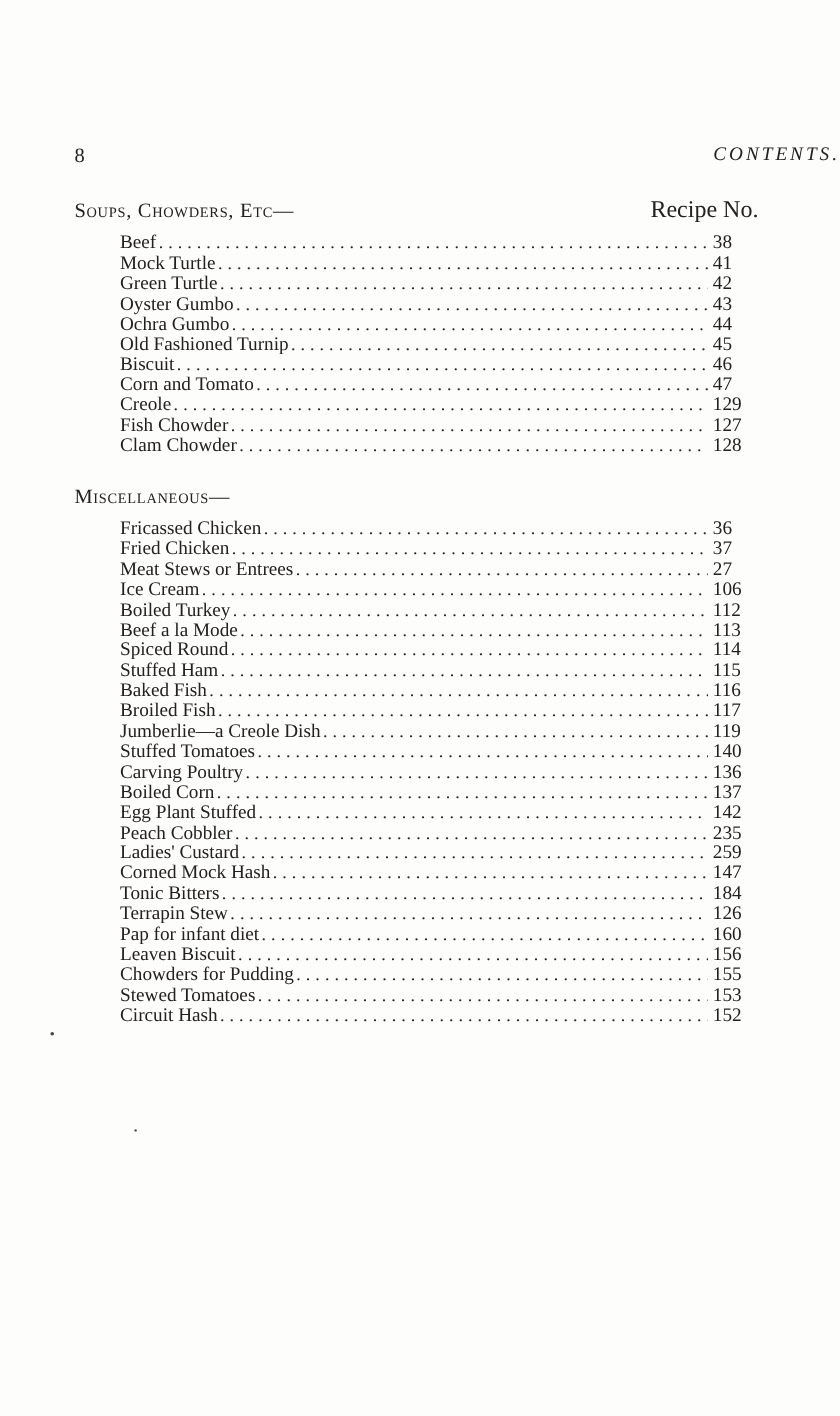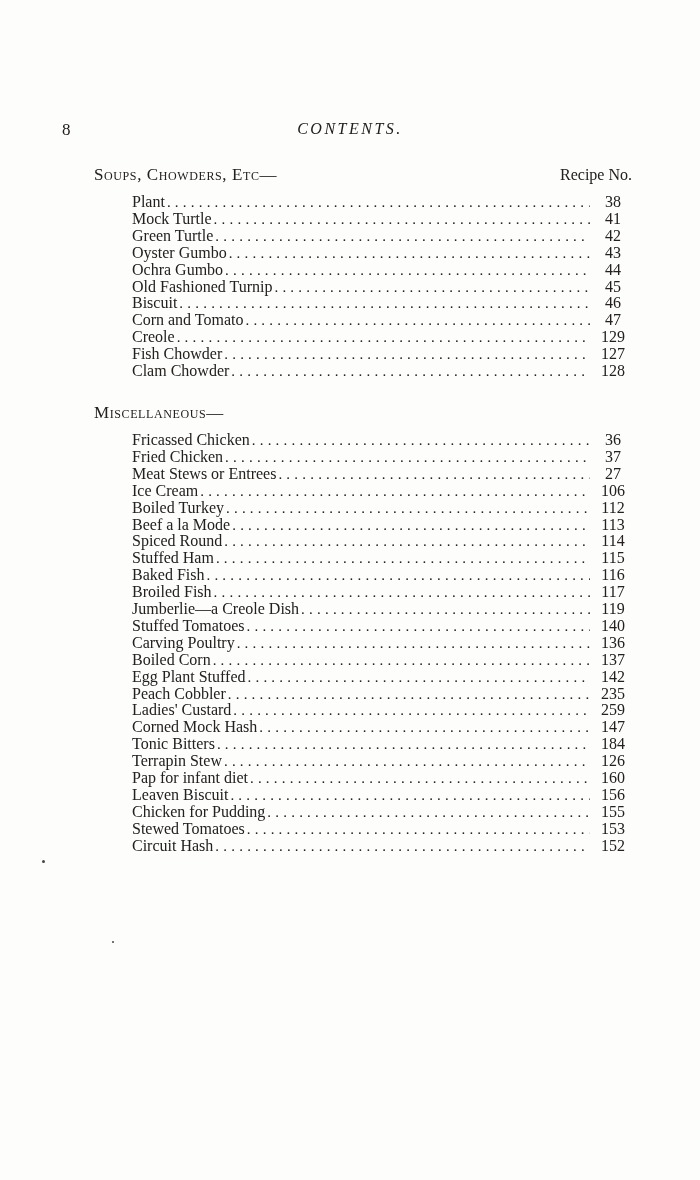--- a/index.html
+++ b/index.html
@@ -26,47 +26,46 @@
     position: absolute;
     left: 62px;
     top: 0;
     font-size: 17px;
   }
   .running-title {
     position: absolute;
     left: 0;
     right: 0;
     top: 0;
-    text-align: center;
+    text-align: right;
     font-style: italic;
     font-size: 16px;
     letter-spacing: 2.5px;
   }
   
   .toc {
     padding: 0 68px 0 62px;
-    margin-left: 32px;
   }
   .toc-section { margin: 0; }
   .section-head {
     display: flex;
     justify-content: space-between;
     align-items: baseline;
     margin-top: 23px;
     margin-bottom: 9px;
     line-height: 20px;
   }
   .section-title {
     font-variant: small-caps;
     font-size: 17px;
     letter-spacing: 0.6px;
     white-space: nowrap;
   }
   .recipe-label {
-    font-size: 16px;
+    font-size: 20px;
     white-space: nowrap;
   }
   .entries { margin: 0; }
   .entry {
     display: flex;
     align-items: baseline;
     padding-left: 38px;
     line-height: 16.9px;
     font-size: 16px;
   }
@@ -82,21 +81,21 @@
     min-width: 10px;
   }
   .leader::after {
     content: "..................................................................................................................................";
     letter-spacing: 4.2px;
     font-size: 15px;
   }
   .entry-no {
     flex: 0 0 auto;
     width: 38px;
-    text-align: center;
+    text-align: left;
     white-space: nowrap;
   }
   
   .speck {
     position: absolute;
     background: #4a463f;
     border-radius: 50%;
   }
   .speck-1 { left: 42px;  top: 860px; width: 3px; height: 3px; }
   .speck-2 { left: 112px; top: 941px; width: 2px; height: 2px; }
@@ -112,21 +111,21 @@
   </div>
 
   <div class="toc" id="toc">
       <section class="toc-section">
         <div class="section-head">
           <span class="section-title">Soups, Chowders, Etc—</span>
           <span class="recipe-label">Recipe No.</span>
         </div>
         <div class="entries">
           <div class="entry">
-            <span class="entry-name">Plant</span>
+            <span class="entry-name">Beef</span>
             <span class="leader"></span>
             <span class="entry-no">38</span>
           </div>
           <div class="entry">
             <span class="entry-name">Mock Turtle</span>
             <span class="leader"></span>
             <span class="entry-no">41</span>
           </div>
           <div class="entry">
             <span class="entry-name">Green Turtle</span>
@@ -284,21 +283,21 @@
             <span class="entry-name">Pap for infant diet</span>
             <span class="leader"></span>
             <span class="entry-no">160</span>
           </div>
           <div class="entry">
             <span class="entry-name">Leaven Biscuit</span>
             <span class="leader"></span>
             <span class="entry-no">156</span>
           </div>
           <div class="entry">
-            <span class="entry-name">Chicken for Pudding</span>
+            <span class="entry-name">Chowders for Pudding</span>
             <span class="leader"></span>
             <span class="entry-no">155</span>
           </div>
           <div class="entry">
             <span class="entry-name">Stewed Tomatoes</span>
             <span class="leader"></span>
             <span class="entry-no">153</span>
           </div>
           <div class="entry">
             <span class="entry-name">Circuit Hash</span>

